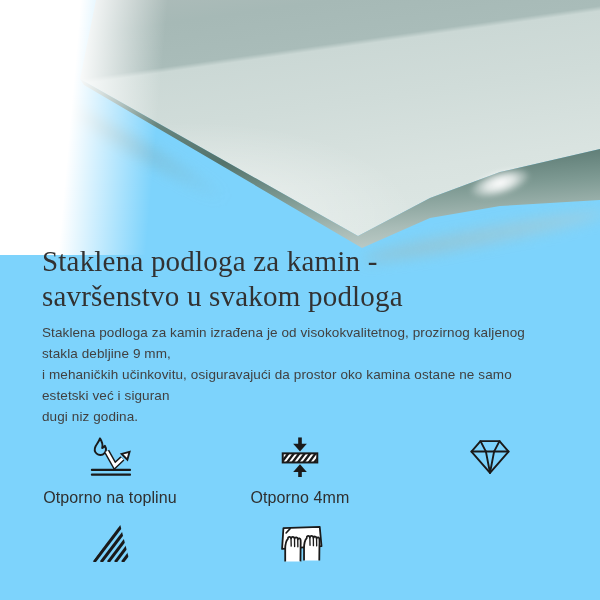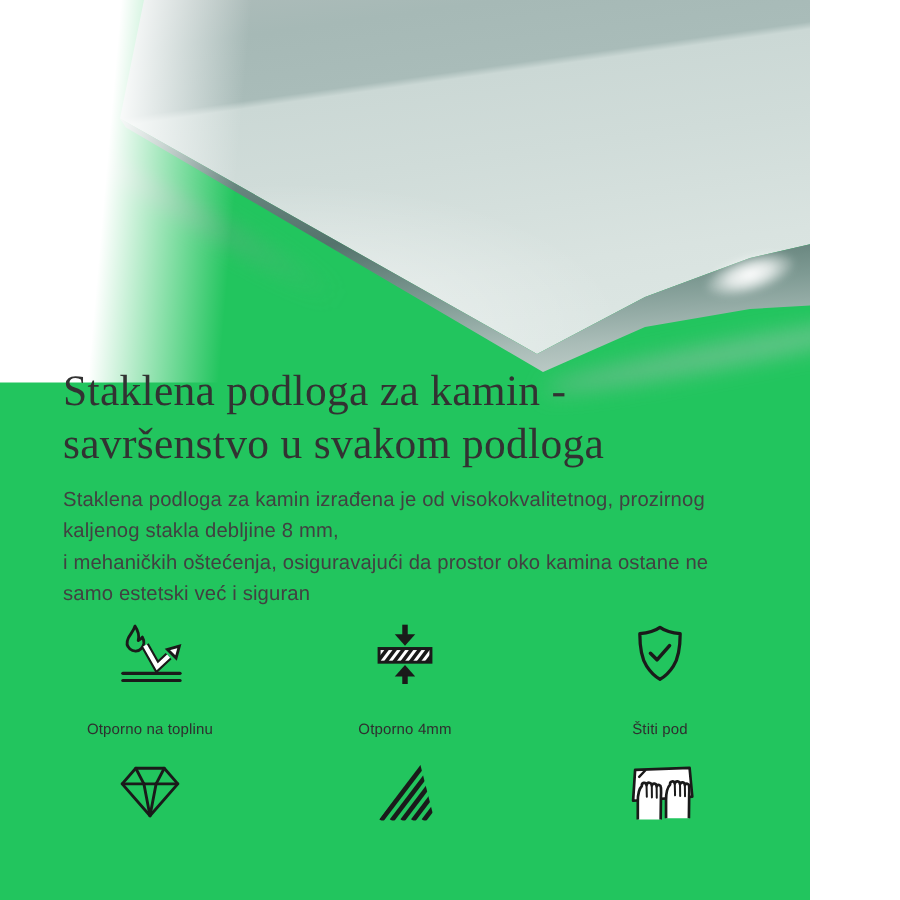--- a/index.html
+++ b/index.html
@@ -1,16 +1,16 @@
 <!DOCTYPE html>
 <html><head>
 <meta charset="utf-8">
 <style>
   html,body{margin:0;padding:0;background:#fff;}
-  .page{position:relative;width:540px;height:600px;background:#22c55e;overflow:hidden;
+  .page{position:relative;width:600px;height:600px;background:#7dd3fc;overflow:hidden;
         font-family:"Liberation Sans","DejaVu Sans",sans-serif;}
 
   
   .hero{position:relative;width:600px;height:240px;overflow:visible;z-index:0;}
   .glass-surface{
     position:absolute;left:0;top:0;width:600px;height:250px;
     clip-path:polygon(96px 0,600px 0,600px 149px,500px 172px,430px 198px,358px 236px,80px 79px);
     background:linear-gradient(172deg,
       #b0bdbb 0%, #a6b9b6 14%, #a9bcb9 27%,
       #cbd8d5 28.5%, #d0dcd9 45%, #d9e3e0 68%, #dfe9e6 100%);
@@ -49,21 +49,21 @@
   
   .content{position:relative;z-index:1;padding:0 45px 0 42px;}
   .title{font-family:"Liberation Serif","DejaVu Serif",serif;font-weight:400;
          font-size:29px;line-height:35px;color:#323232;margin:4px 0 0 0;letter-spacing:.2px;}
   .desc{margin-top:8px;font-size:13.5px;line-height:21px;color:#414141;letter-spacing:.1px;}
 
   
   .features{margin:6px 15px 0 15px;display:grid;grid-template-columns:1fr 1fr 1fr;row-gap:12px;}
   .feature{display:flex;flex-direction:column;align-items:center;}
   .icon-box{height:48px;display:flex;align-items:center;justify-content:center;}
-  .feature-label{margin-top:21px;font-size:10px;color:#2f2f2f;letter-spacing:.1px;text-align:right;}
+  .feature-label{margin-top:8px;font-size:16px;color:#2f2f2f;letter-spacing:.1px;text-align:right;}
   .features svg{display:block;}
   .ic{stroke:#1a1a1a;fill:none;stroke-linecap:round;stroke-linejoin:round;}
 </style>
 </head>
 <body>
 
 <div class="page">
 
   <div class="hero">
     <div class="edge-shadow-left"></div>
@@ -74,22 +74,23 @@
     <div class="hero-fade"></div>
   </div>
 
   <div class="content">
     <h1 class="title">
       <span>Staklena podloga za kamin -</span><br>
       <span>savršenstvo u svakom podloga</span>
     </h1>
 
     <div class="desc">
-      <div>Staklena podloga za kamin izrađena je od visokokvalitetnog, prozirnog kaljenog stakla debljine 8 mm,</div>
-      <div>i mehaničkih oštećenja, osiguravajući da prostor oko kamina ostane ne samo estetski već i siguran</div>
+      <div>Staklena podloga za kamin izrađena je od visokokvalitetnog, prozirnog kaljenog stakla debljine 9 mm,</div>
+      <div>i mehaničkih učinkovitu, osiguravajući da prostor oko kamina ostane ne samo estetski već i siguran</div>
+      <div>dugi niz godina.</div>
     </div>
   </div>
 
   <div class="features">
 
     <div class="feature">
       <div class="icon-box">
         <svg width="46" height="42" viewBox="0 0 48 44">
           <path class="ic" stroke-width="2" d="M13.5,2.5 C12.5,6 10,8.5 8.8,11 C7.6,13.5 7.8,16.5 10,18.5 C12.3,20.6 16,20.4 18,18.2 C20,16 20.2,12.8 18.6,10.2 C17.9,11.4 17,12.2 15.8,12.6 C16.6,9.4 15.5,5.5 13.5,2.5 Z"></path>
           <path d="M20.5,16 L29,31 L37,23.5" stroke="#1a1a1a" stroke-width="6" fill="none" stroke-linejoin="miter"></path>
@@ -122,29 +123,20 @@
           </g>
           <rect x="20" y="0.5" width="4" height="7.5" fill="#1a1a1a"></rect>
           <polygon points="14.5,7.5 29.5,7.5 22,16" fill="#1a1a1a"></polygon>
           <polygon points="14.5,38.5 29.5,38.5 22,30" fill="#1a1a1a"></polygon>
           <rect x="20" y="38" width="4" height="6" fill="#1a1a1a"></rect>
         </svg>
       </div>
       <div class="feature-label">Otporno 4mm</div>
     </div>
 
-    <div class="feature">
-      <div class="icon-box">
-        <svg width="40" height="44" viewBox="0 0 44 46">
-          <path class="ic" stroke-width="2.4" d="M22,3.5 C25.5,6 31,7.6 36.8,8.1 C36.8,16.5 35.4,26.3 31.8,31.9 C28.9,36.4 25.4,39.7 22,41.5 C18.6,39.7 15.1,36.4 12.2,31.9 C8.6,26.3 7.2,16.5 7.2,8.1 C13,7.6 18.5,6 22,3.5 Z"></path>
-          <polyline class="ic" stroke-width="2.6" points="15,22.5 19.8,27.3 29,16.8"></polyline>
-        </svg>
-      </div>
-      <div class="feature-label">Štiti pod</div>
-    </div>
 
     <div class="feature">
       <div class="icon-box">
         <svg width="44" height="38" viewBox="0 0 48 42">
           <g class="ic" stroke-width="2.1">
             <polygon points="3.5,15 13.5,3.5 34.5,3.5 44.5,15 24,38.5"></polygon>
             <line x1="3.5" y1="15" x2="44.5" y2="15"></line>
             <line x1="13.5" y1="3.5" x2="19.5" y2="15"></line>
             <line x1="34.5" y1="3.5" x2="28.5" y2="15"></line>
             <line x1="19.5" y1="15" x2="24" y2="38.5"></line>

